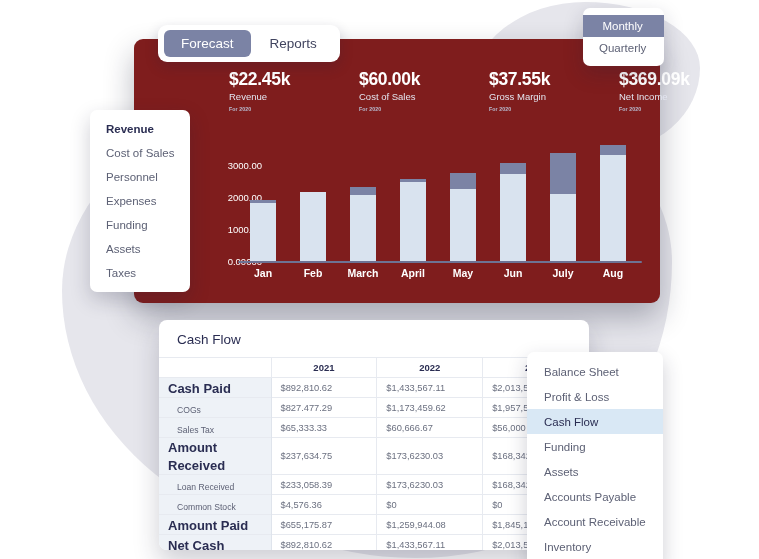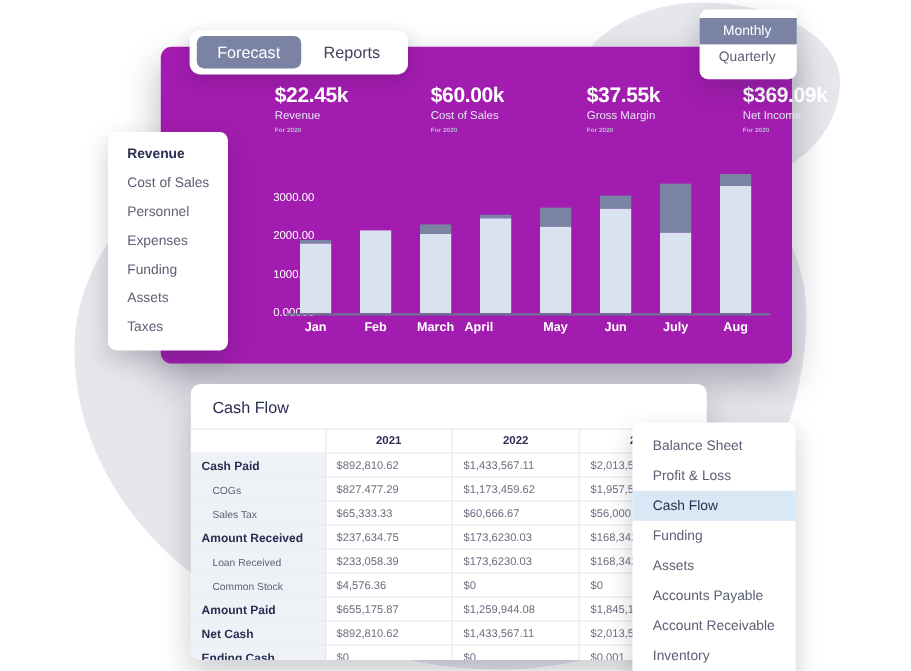--- a/index.html
+++ b/index.html
@@ -31,21 +31,21 @@
     left: 250px; top: 420px;
     width: 330px; height: 138px;
     border-radius: 46% 54% 50% 50% / 44% 40% 60% 56%;
   }
 
   
   .dash-panel {
     position: absolute;
     left: 134px; top: 39px;
     width: 526px; height: 264px;
-    background: #a21caf;
+    background: #7f1d1d;
     border-radius: 9px;
     box-shadow: 0 14px 30px rgba(20,22,45,0.30);
     z-index: 2;
   }
 
   
   .tabs-card {
     position: absolute;
     left: 158px; top: 25px;
     background: #ffffff;
@@ -215,21 +215,21 @@
     text-align: left;
     border-right: 1px solid #dfe4ec;
   }
   table.cf th { font-size: 9.5px; color: #2a2d52; text-align: center; }
   table.cf th.c-label { background: #ffffff; border-right: 1px solid #e7eaf0; }
   table.cf td.val {
     font-size: 9.3px;
     color: #6b7080;
     text-align: left;
   }
-  .rl-major { font-size: 10px; font-weight: bold; color: #2a2d52; }
+  .rl-major { font-size: 13px; font-weight: bold; color: #2a2d52; }
   .rl-minor { font-size: 8.6px; color: #5d6175; padding-left: 9px; display: inline-block; }
 </style>
 </head>
 <body>
 
 <div id="stage">
 
   <div class="blob blob-main"></div>
   <div class="blob blob-top"></div>
   <div class="blob blob-bottom"></div>
@@ -297,21 +297,21 @@
           <div class="bar-group" style="left: 362px;">
             <div class="bar-top" style="height: 9.63158px;"></div>
             <div class="bar-base" style="height: 105.947px;"></div>
           </div>
         </div>
       <div class="axis-line"></div>
       <div class="x-labels" id="x-labels">
           <div class="x-label" style="left: 25px;">Jan</div>
           <div class="x-label" style="left: 75px;">Feb</div>
           <div class="x-label" style="left: 125px;">March</div>
-          <div class="x-label" style="left: 161px;">April</div>
+          <div class="x-label" style="left: 175px;">April</div>
           <div class="x-label" style="left: 225px;">May</div>
           <div class="x-label" style="left: 275px;">Jun</div>
           <div class="x-label" style="left: 325px;">July</div>
           <div class="x-label" style="left: 375px;">Aug</div>
         </div>
     </div>
   </div>
 
   <div class="tabs-card" id="tabs-card">
       <div class="tab active">Forecast</div>

